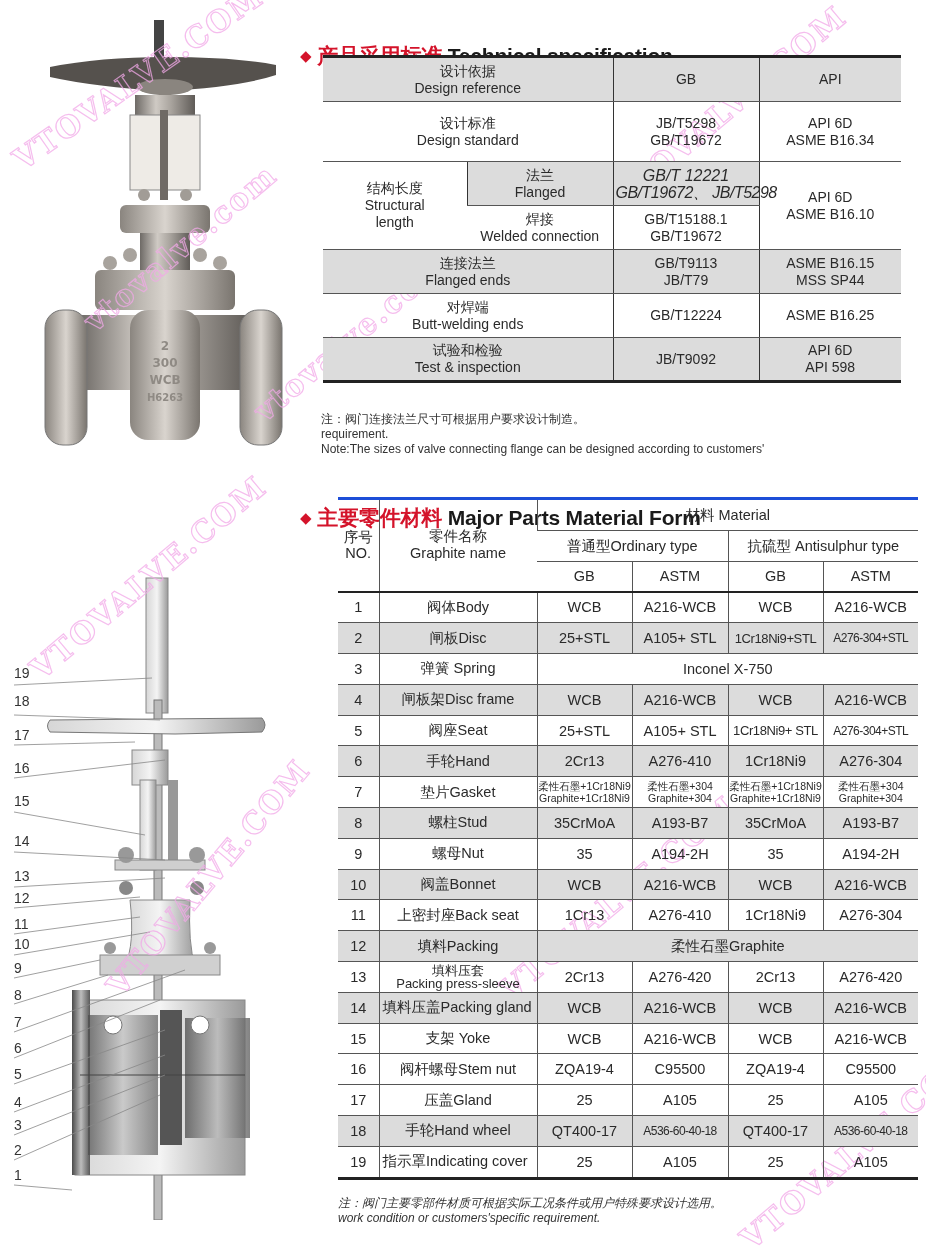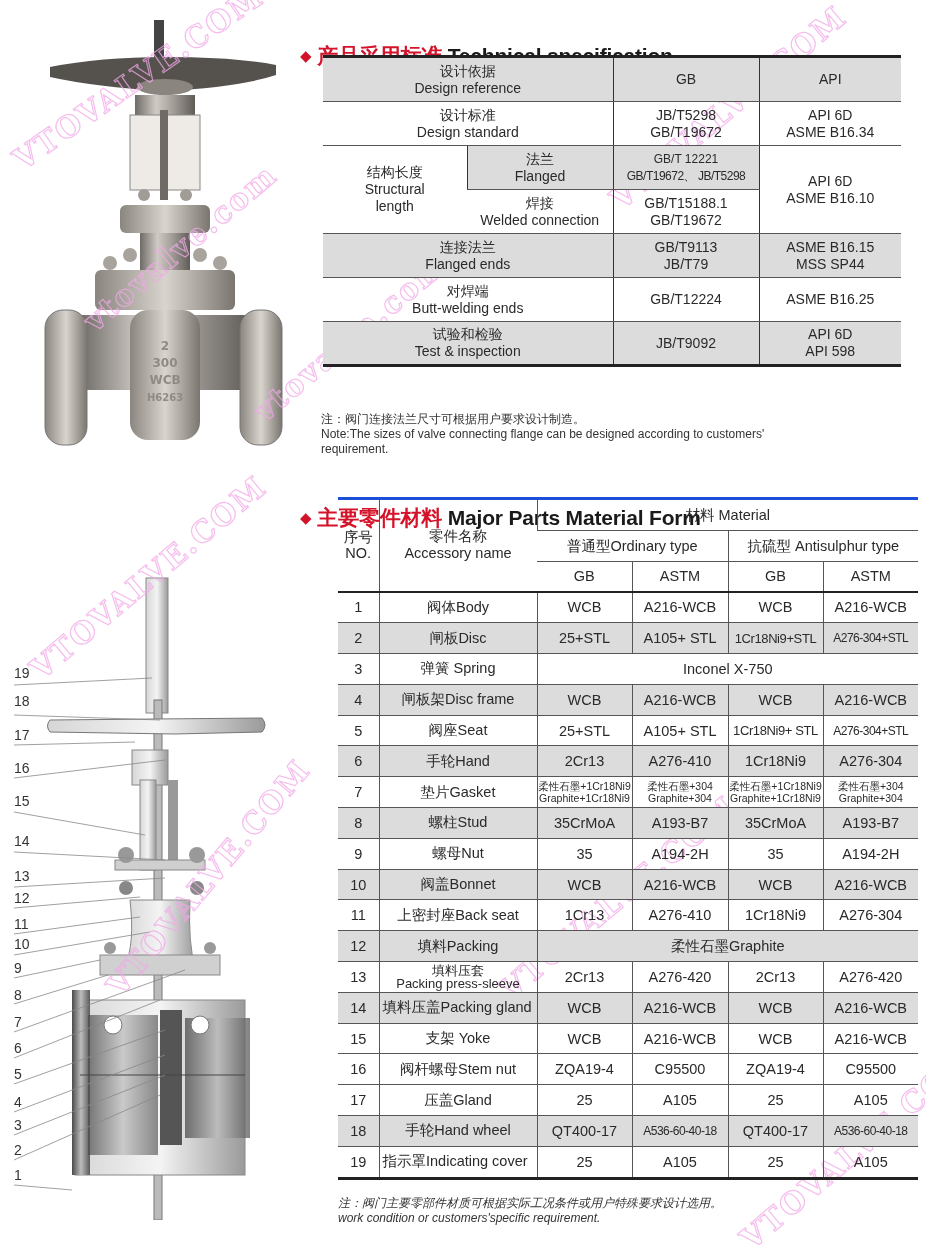--- a/index.html
+++ b/index.html
@@ -14,21 +14,21 @@
 
   
   table { border-collapse:collapse; table-layout:fixed; }
   .spec { position:absolute; left:323px; top:55px; width:578px; font-size:14px; }
   .spec td { text-align:center; vertical-align:middle; line-height:17px; padding:0 2px;
              border-top:1px solid #555; border-bottom:1px solid #555; }
   .spec td + td { border-left:1.5px solid #333; }
   .spec tr:first-child td { border-top:3px solid #222; }
   .spec tr:last-child td { border-bottom:3px solid #222; }
   .g { background:#dcdcdc; }
-  .spec .sm { font-size:12px; }
+  .spec .sm { font-size:16px;font-style:italic; }
 
   .note { position:absolute; font-size:12px; line-height:15px; color:#333; }
 
   
   .parts { position:absolute; left:338px; top:497px; width:580px; font-size:14.5px; }
   .parts td { text-align:center; vertical-align:middle; padding:0; white-space:nowrap;
               border-top:1px solid #555; border-bottom:1px solid #555; }
   .parts td + td { border-left:1px solid #555; }
   .parts thead tr:first-child td { border-top:3px solid #1d4ed8;margin-top:30px; }
   .parts tbody tr:first-child td { border-top:2px solid #222; }
@@ -226,21 +226,21 @@
     </colgroup>
   <tbody>
       <tr style="height:45px">
     <td class="g" colspan="2">
       <div>设计依据</div>
           <div>Design reference</div>
     </td>
     <td class="g">GB</td>
     <td class="g">API</td>
   </tr>
-  <tr style="height:44px">
+  <tr style="height:60px">
     <td colspan="2">
       <div>设计标准</div>
           <div>Design standard</div>
     </td>
     <td>
           <div>JB/T5298</div>
           <div>GB/T19672</div>
         </td>
     <td>
           <div>API 6D</div>
@@ -307,22 +307,22 @@
     <td class="g">
           <div>API 6D</div>
           <div>API 598</div>
         </td>
   </tr>
 </tbody>
   </table>
 
 <div class="note" style="left:321px;top:377px;margin-top:35px;">
   <div>注：阀门连接法兰尺寸可根据用户要求设计制造。</div>
+  <div>requirement.</div>
   <div>Note:The sizes of valve connecting flange can be designed according to customers'</div>
-  <div>requirement.</div>
 </div>
 
 <div class="sec-title" style="left:300px;top:474px;">
   <span class="diamond">◆</span><span class="zh">主要零件材料</span>
   <span class="en">Major Parts Material Form</span>
 </div>
 
 <table class="parts">
   <colgroup>
     <col style="width:41px">
@@ -333,21 +333,21 @@
       <col style="width:95px">
   </colgroup>
   <thead>
     <tr style="height:32px">
       <td rowspan="3" style="line-height:16px">
           <div>序号</div>
           <div>NO.</div>
         </td>
       <td rowspan="3" style="line-height:17px">
           <div>零件名称</div>
-          <div>Accessory name</div>
+          <div>Graphite name</div>
         </td>
       <td colspan="4">材料 Material</td>
     </tr>
     <tr style="height:31px">
       <td colspan="2">普通型Ordinary type</td>
       <td colspan="2">抗硫型 Antisulphur type</td>
     </tr>
     <tr style="height:30px">
       <td>GB</td>
       <td>ASTM</td>

